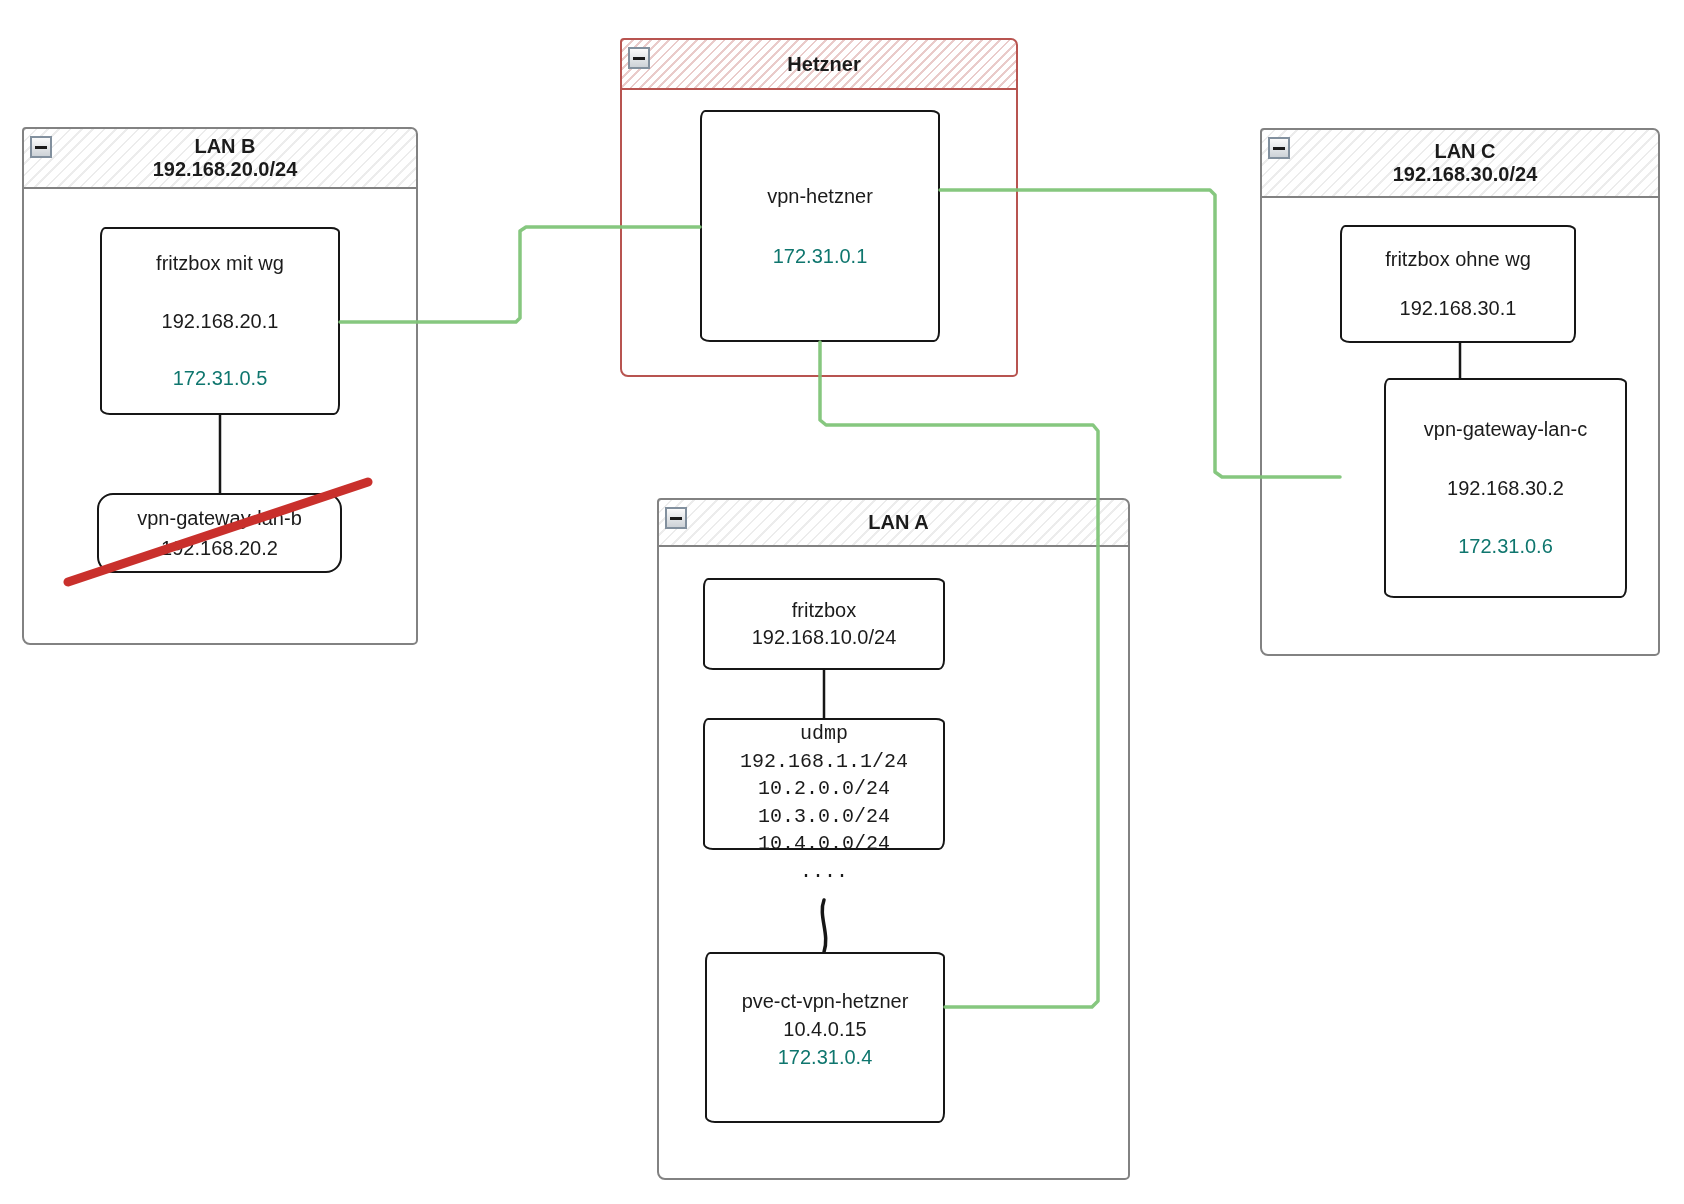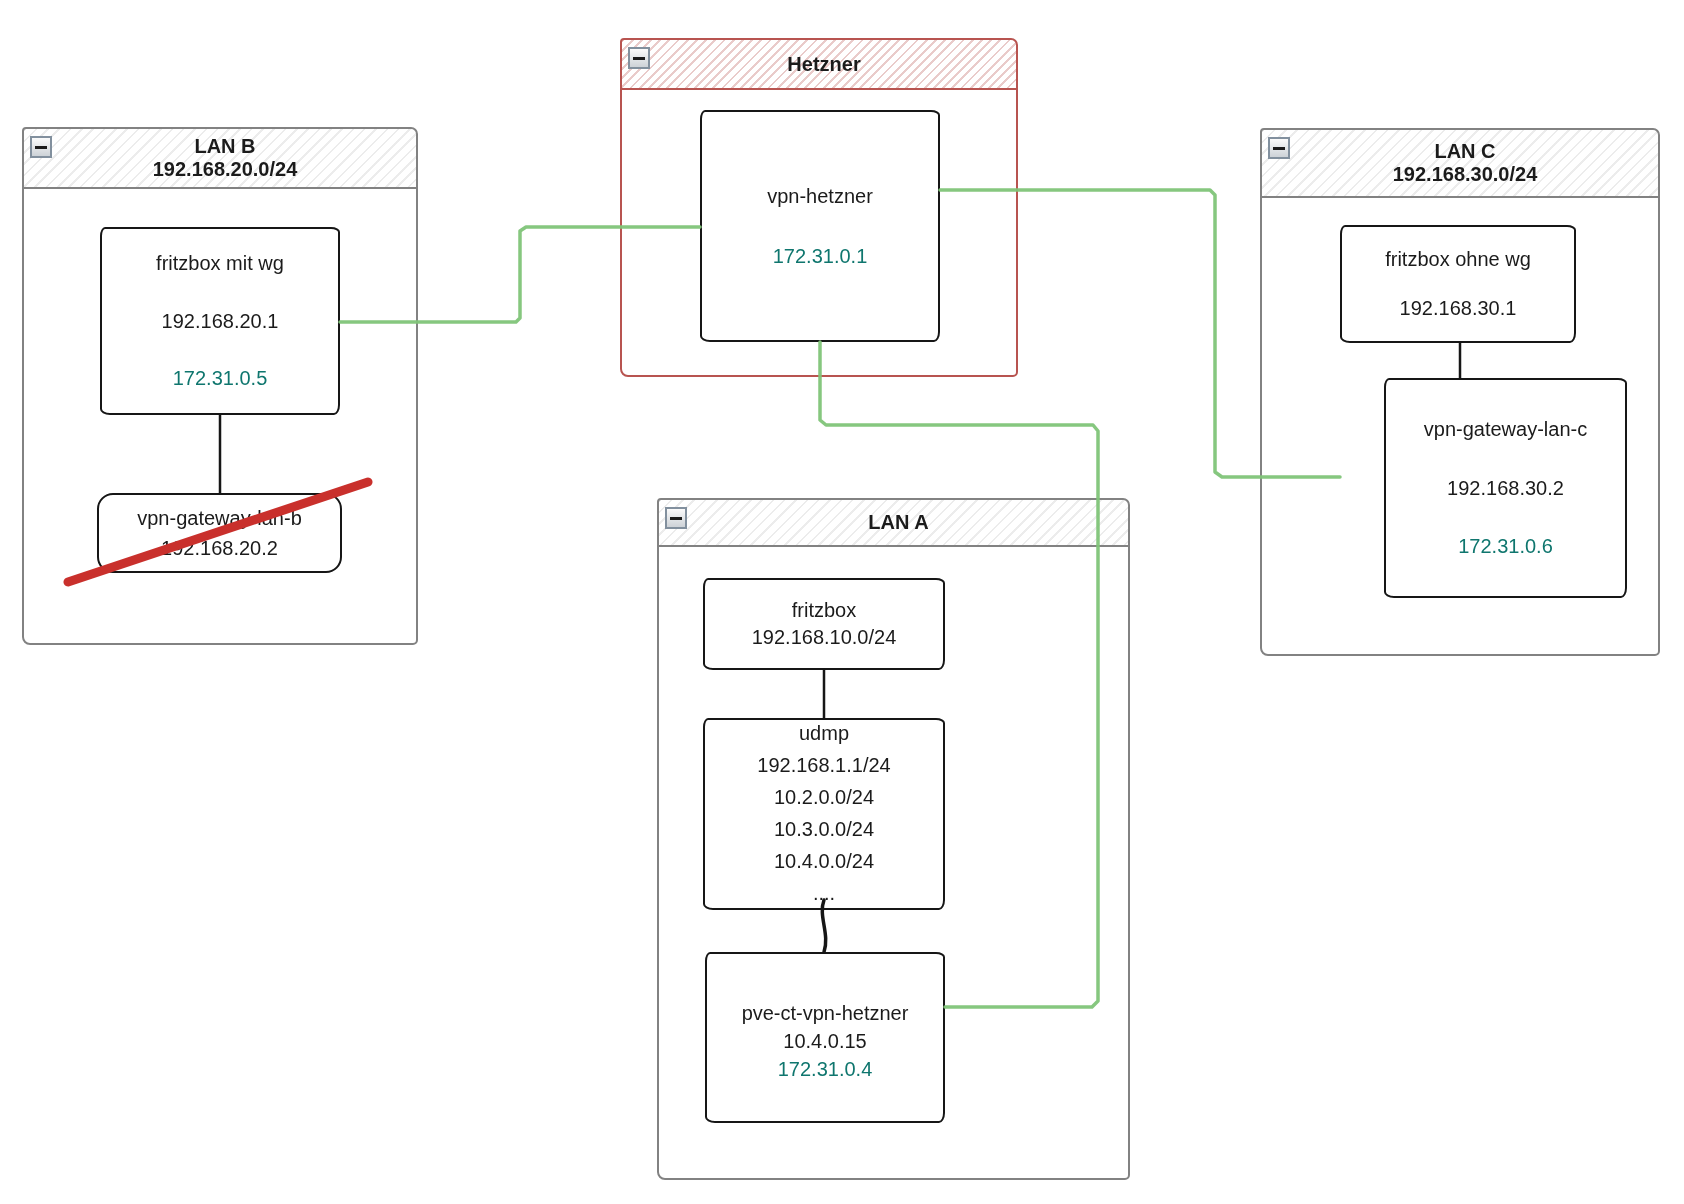--- a/index.html
+++ b/index.html
@@ -58,22 +58,22 @@
   }
   .node .ln{display:block;white-space:nowrap;}
   .green-text{color:#0f766e;}
 
   .n-fritzb{left:100px;top:227px;width:240px;height:188px;justify-content:space-between;padding:23px 8px;}
   .n-gwb   {left:97px; top:493px;width:245px;height:80px; border-radius:16px;justify-content:center;line-height:30px;}
   .n-vpnh  {left:700px;top:110px;width:240px;height:232px;justify-content:center;line-height:26px;gap:34px;}
   .n-fritzc{left:1340px;top:225px;width:236px;height:118px;justify-content:space-between;padding:21px 0;}
   .n-gwc   {left:1384px;top:378px;width:243px;height:220px;justify-content:space-between;padding:38px 0;}
   .n-fritza{left:703px;top:578px;width:242px;height:92px;justify-content:center;line-height:27px;}
-  .n-udmp  {left:703px;top:718px;width:242px;height:192px;justify-content:space-between;line-height:27.5px;}
-  .n-pve   {left:705px;top:952px;width:240px;height:171px;justify-content:flex-start;padding-top:45px;line-height:28px;}
+  .n-udmp  {left:703px;top:718px;width:242px;height:132px;justify-content:flex-start;line-height:27.5px;font-family:Liberation Mono, monospace;}
+  .n-pve   {left:705px;top:952px;width:240px;height:171px;justify-content:flex-start;padding-top:33px;line-height:28px;}
 
   
   svg.wires{position:absolute;left:0;top:0;pointer-events:none;}
   svg.wires *{pointer-events:auto;}
   .gwire{fill:none;stroke-width:3.5;stroke-linejoin:round;stroke-linecap:round;opacity:.95;}
   .kwire{fill:none;stroke:#161616;stroke-width:2.5;stroke-linecap:round;}
   .cross{stroke-width:9;stroke-linecap:round;}
 </style>
 </head>
 <body>

